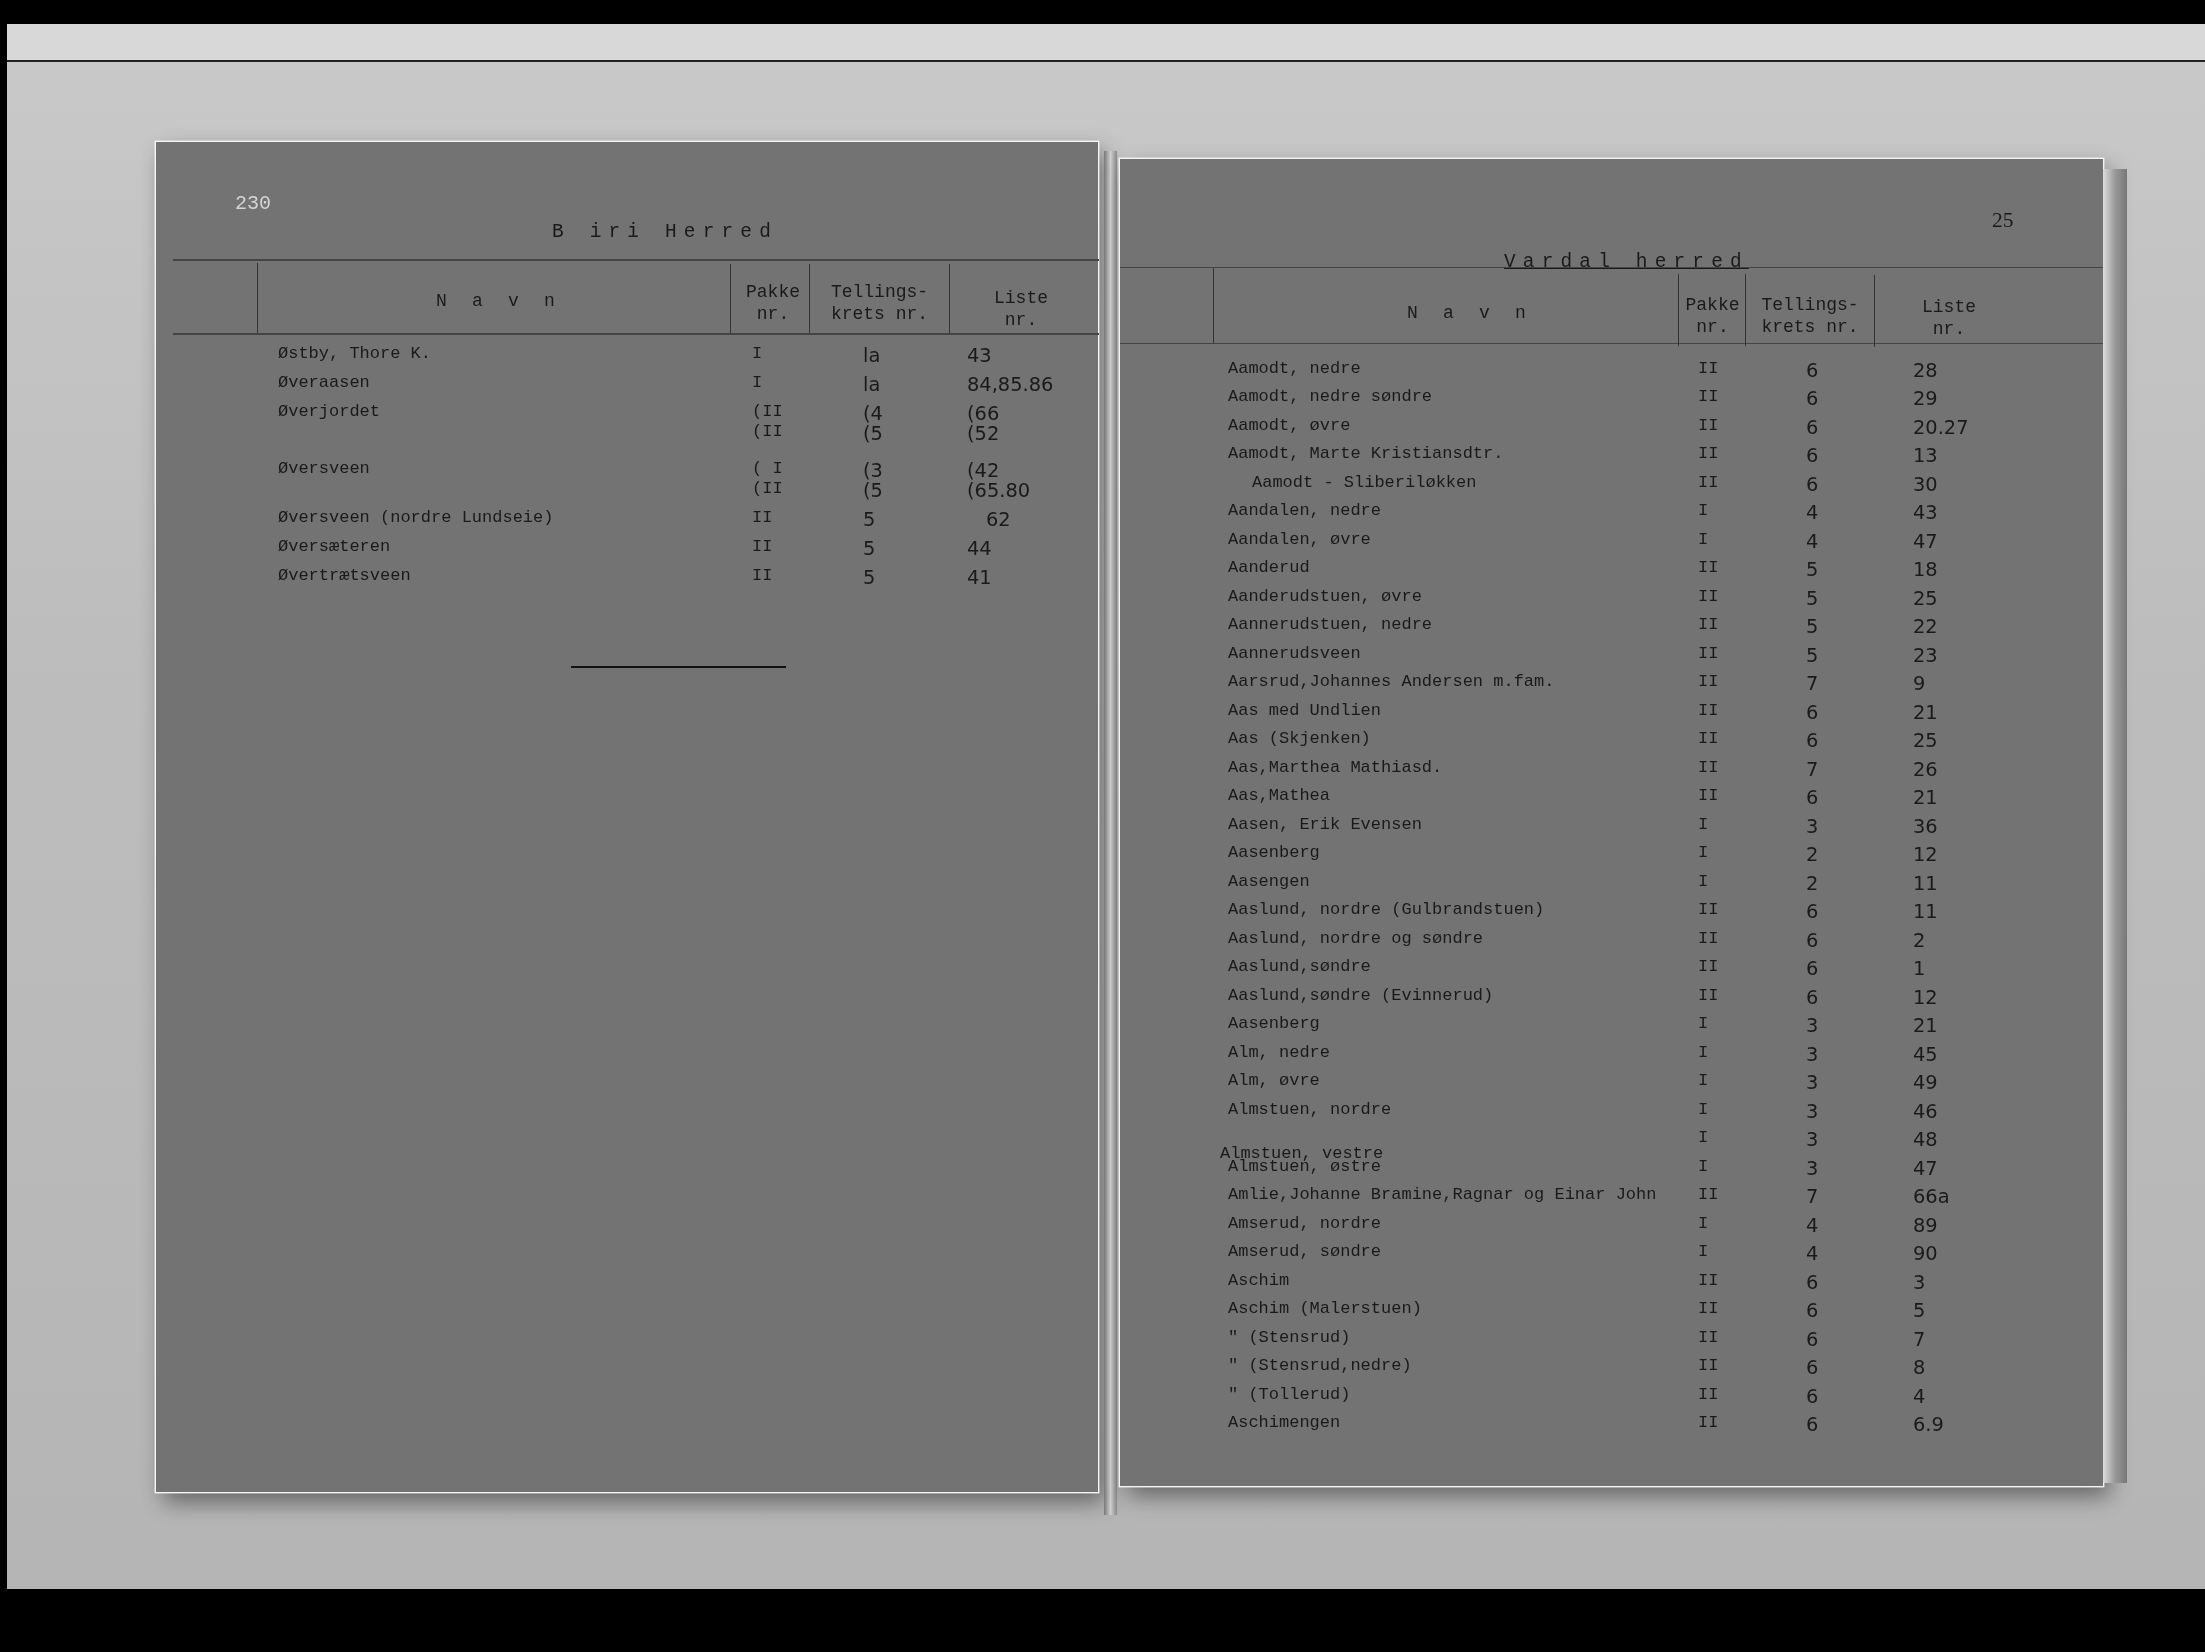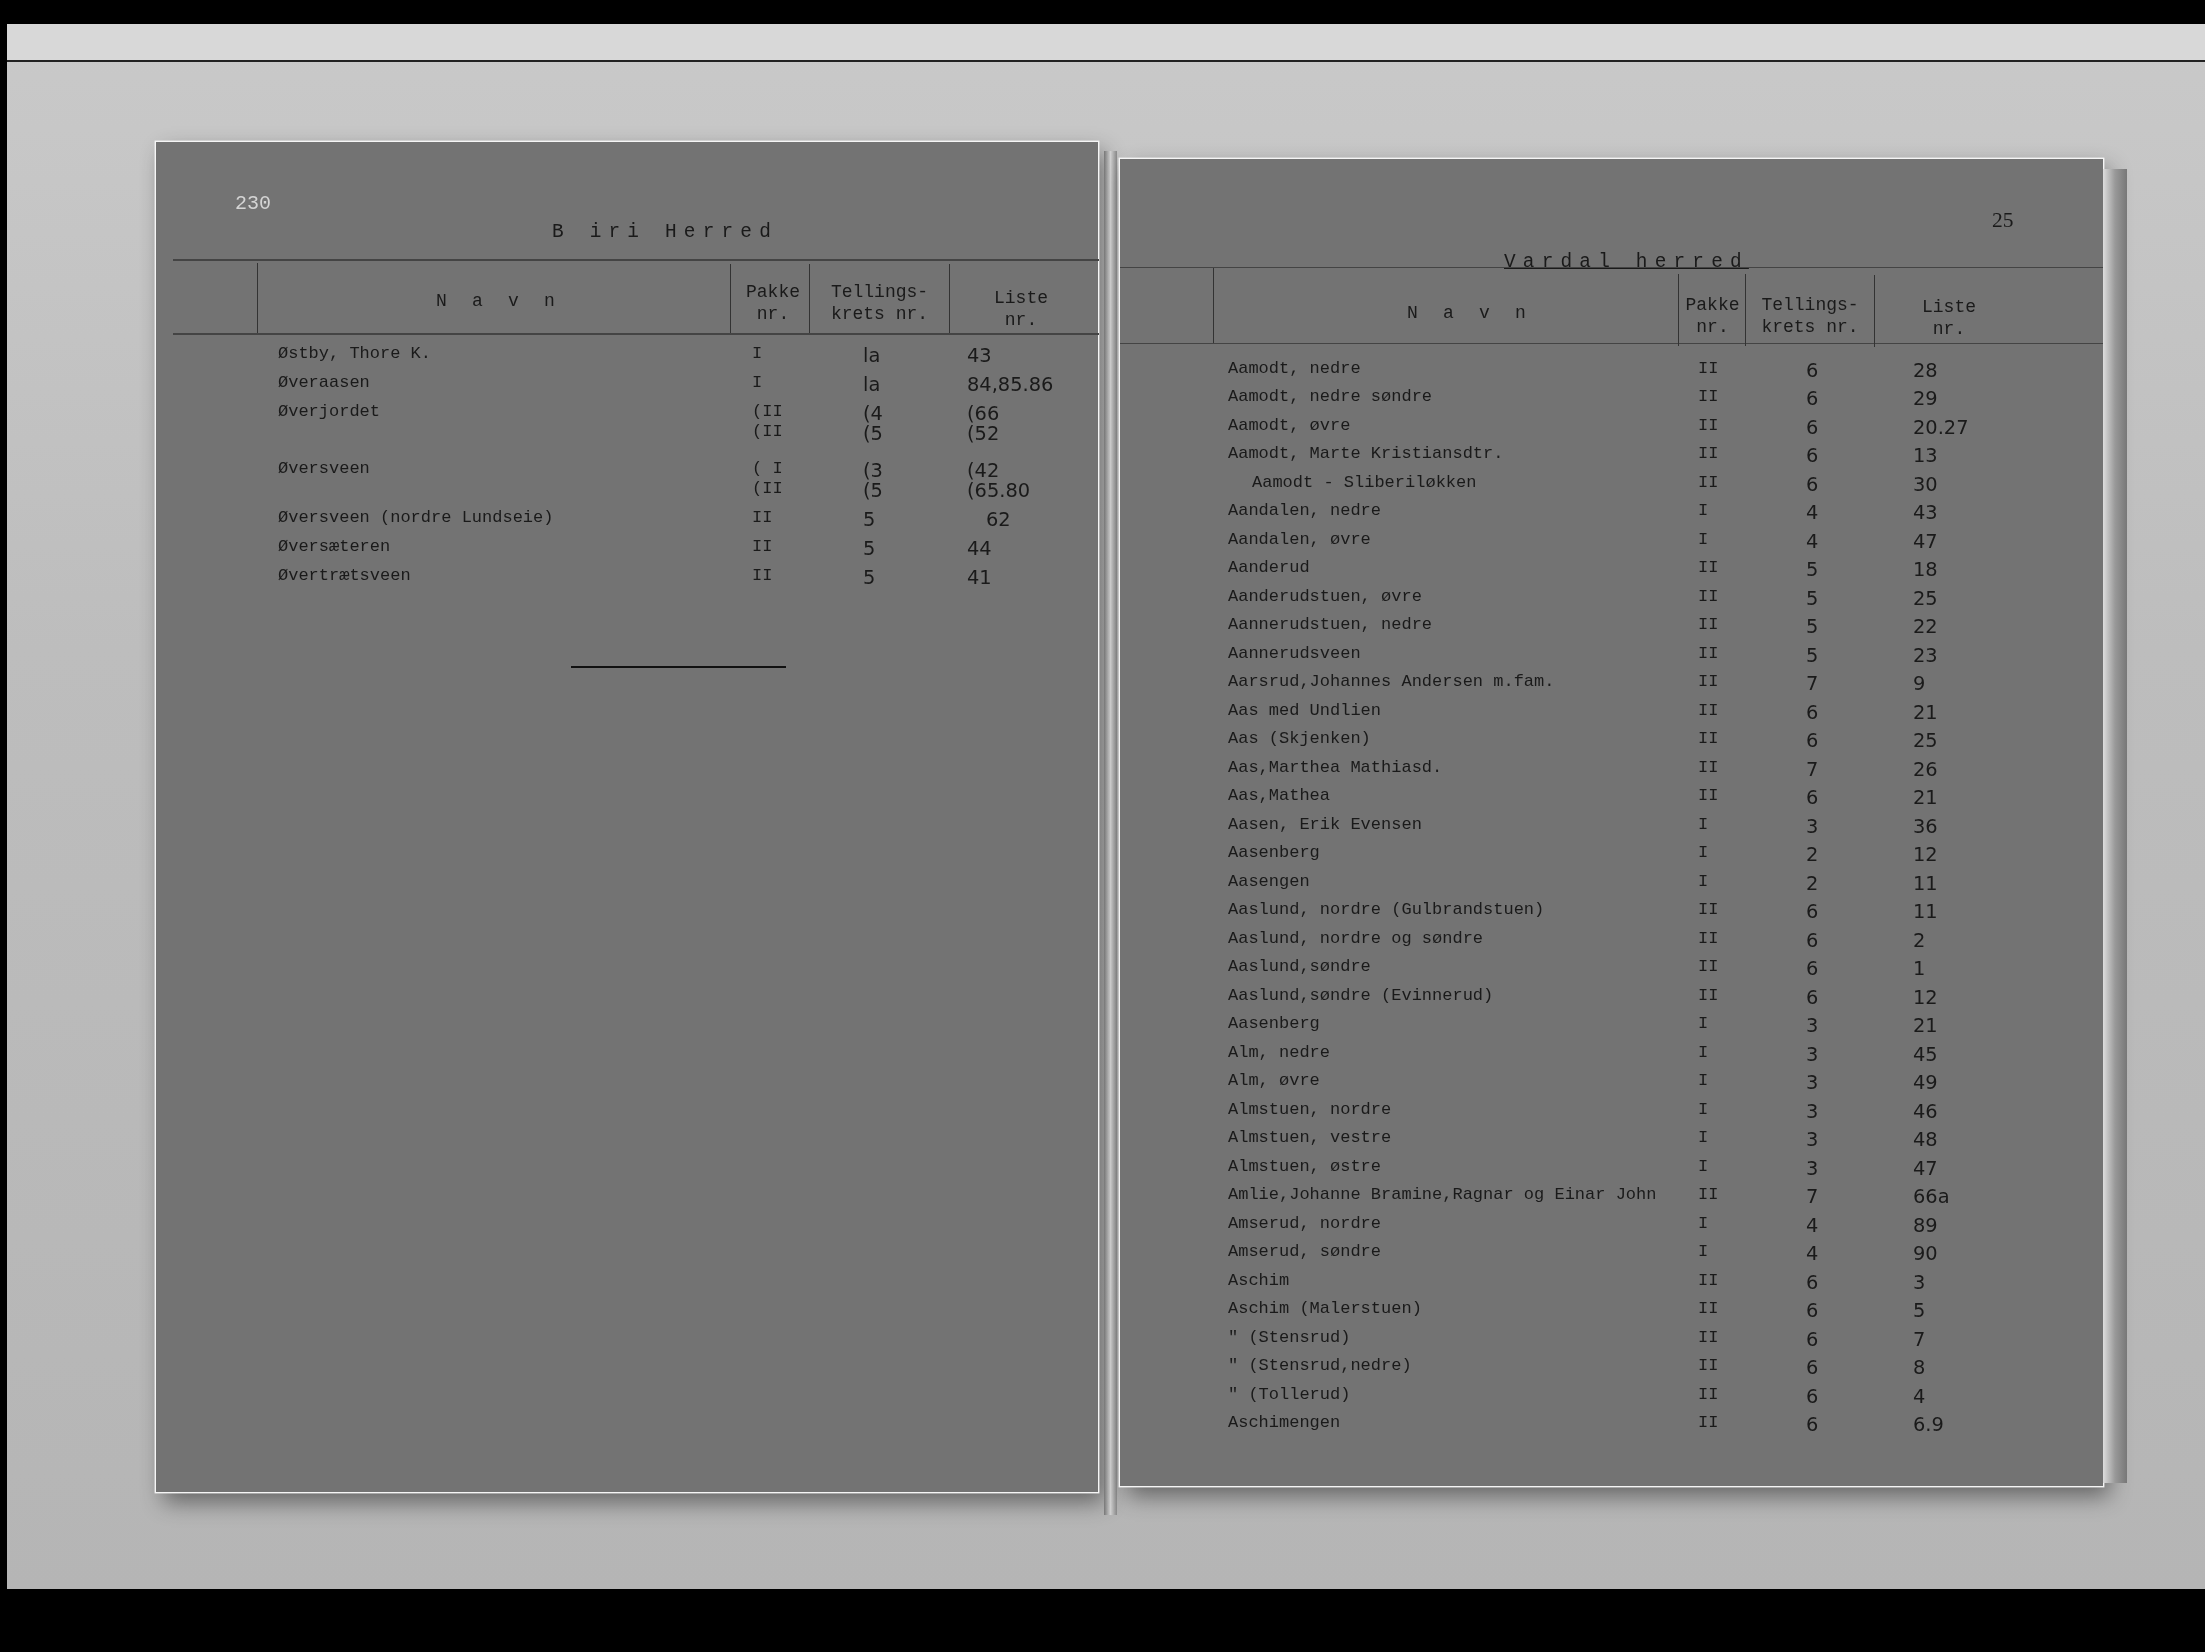--- a/index.html
+++ b/index.html
@@ -314,21 +314,21 @@
         <span class="cell hand" style="left: 686px;">3</span>
         <span class="cell hand" style="left: 793px;">49</span>
       </div>
       <div class="row" style="top: 941px; left: 0px; width: 100%;">
         <span class="cell" style="left: 108px;">Almstuen, nordre</span>
         <span class="cell" style="left: 578px;">I</span>
         <span class="cell hand" style="left: 686px;">3</span>
         <span class="cell hand" style="left: 793px;">46</span>
       </div>
       <div class="row" style="top: 969px; left: 0px; width: 100%;">
-        <span class="cell" style="left: 108px;">Almstuen, vestre</span>
+        <span class="cell" style="left: 100px; margin-top: 16px;">Almstuen, vestre</span>
         <span class="cell" style="left: 578px;">I</span>
         <span class="cell hand" style="left: 686px;">3</span>
         <span class="cell hand" style="left: 793px;">48</span>
       </div>
       <div class="row" style="top: 998px; left: 0px; width: 100%;">
         <span class="cell" style="left: 108px;">Almstuen, østre</span>
         <span class="cell" style="left: 578px;">I</span>
         <span class="cell hand" style="left: 686px;">3</span>
         <span class="cell hand" style="left: 793px;">47</span>
       </div>

